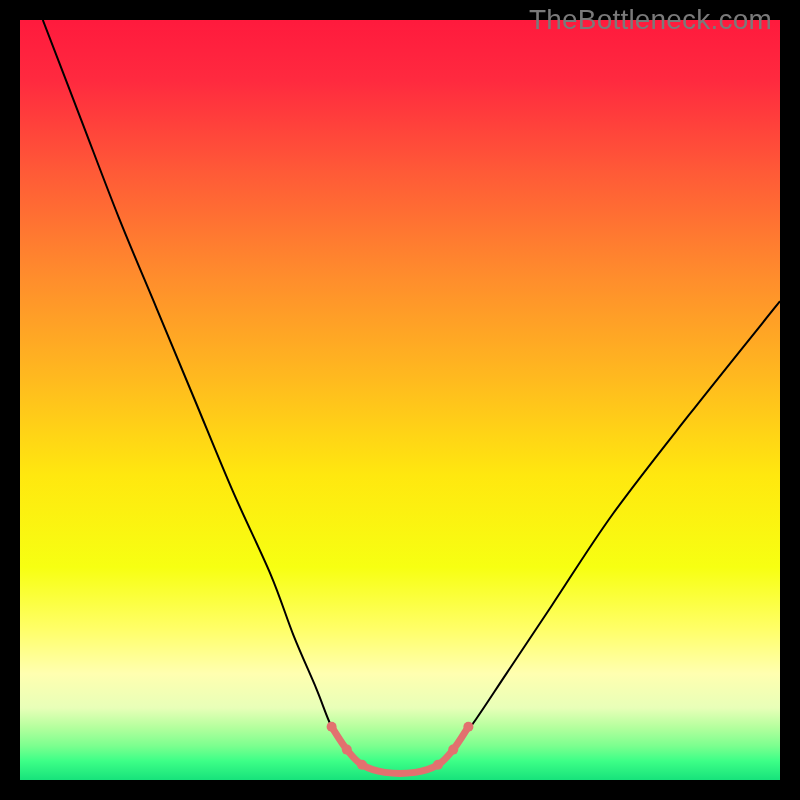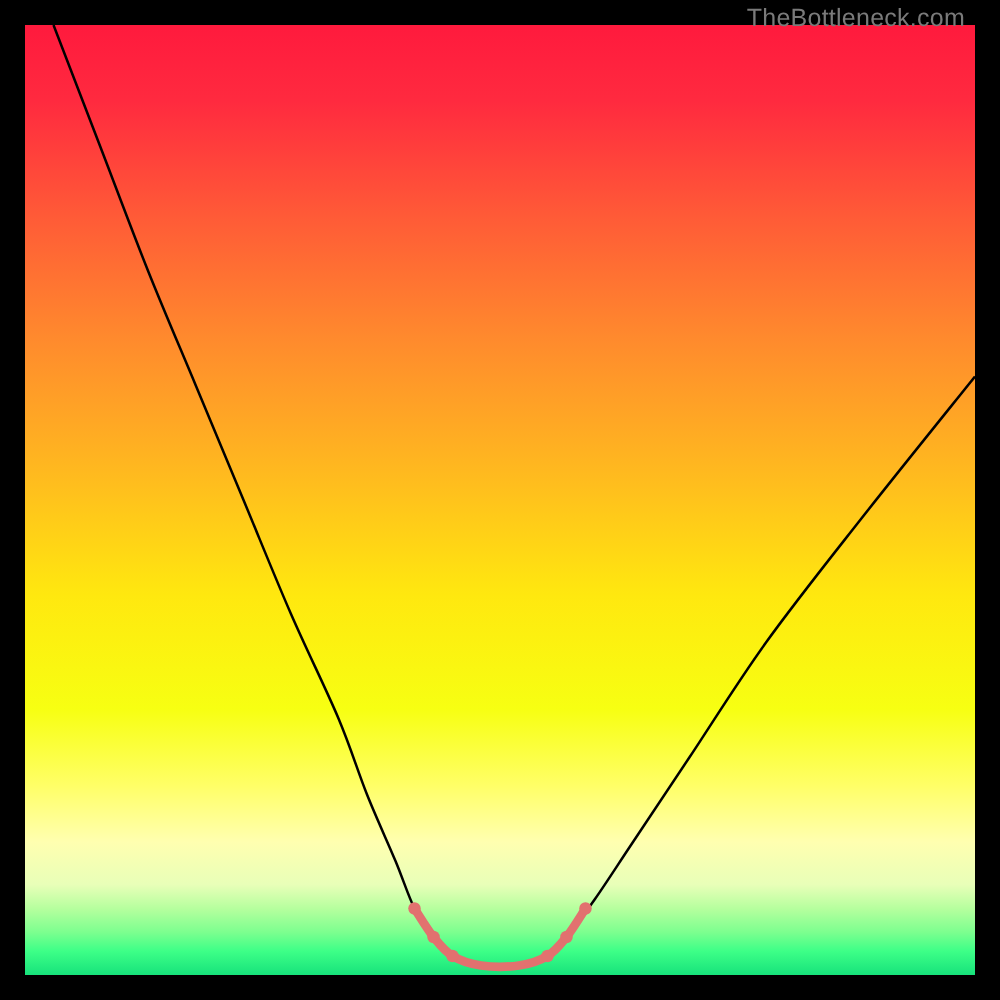--- a/index.html
+++ b/index.html
@@ -24,21 +24,21 @@
     left: 0;
     top: 0;
     width: 760px;
     height: 760px;
   }
   .watermark {
     position: absolute;
     top: 4px;
     right: 28px;
     color: #7a7a7a;
-    font-size: 20px;
+    font-size: 28px;
     font-weight: 500;
     letter-spacing: 0.2px;
     margin-left: 32px;
   }
   svg { display: block; }
 </style>
 </head>
 <body>
 
 <div class="frame">

